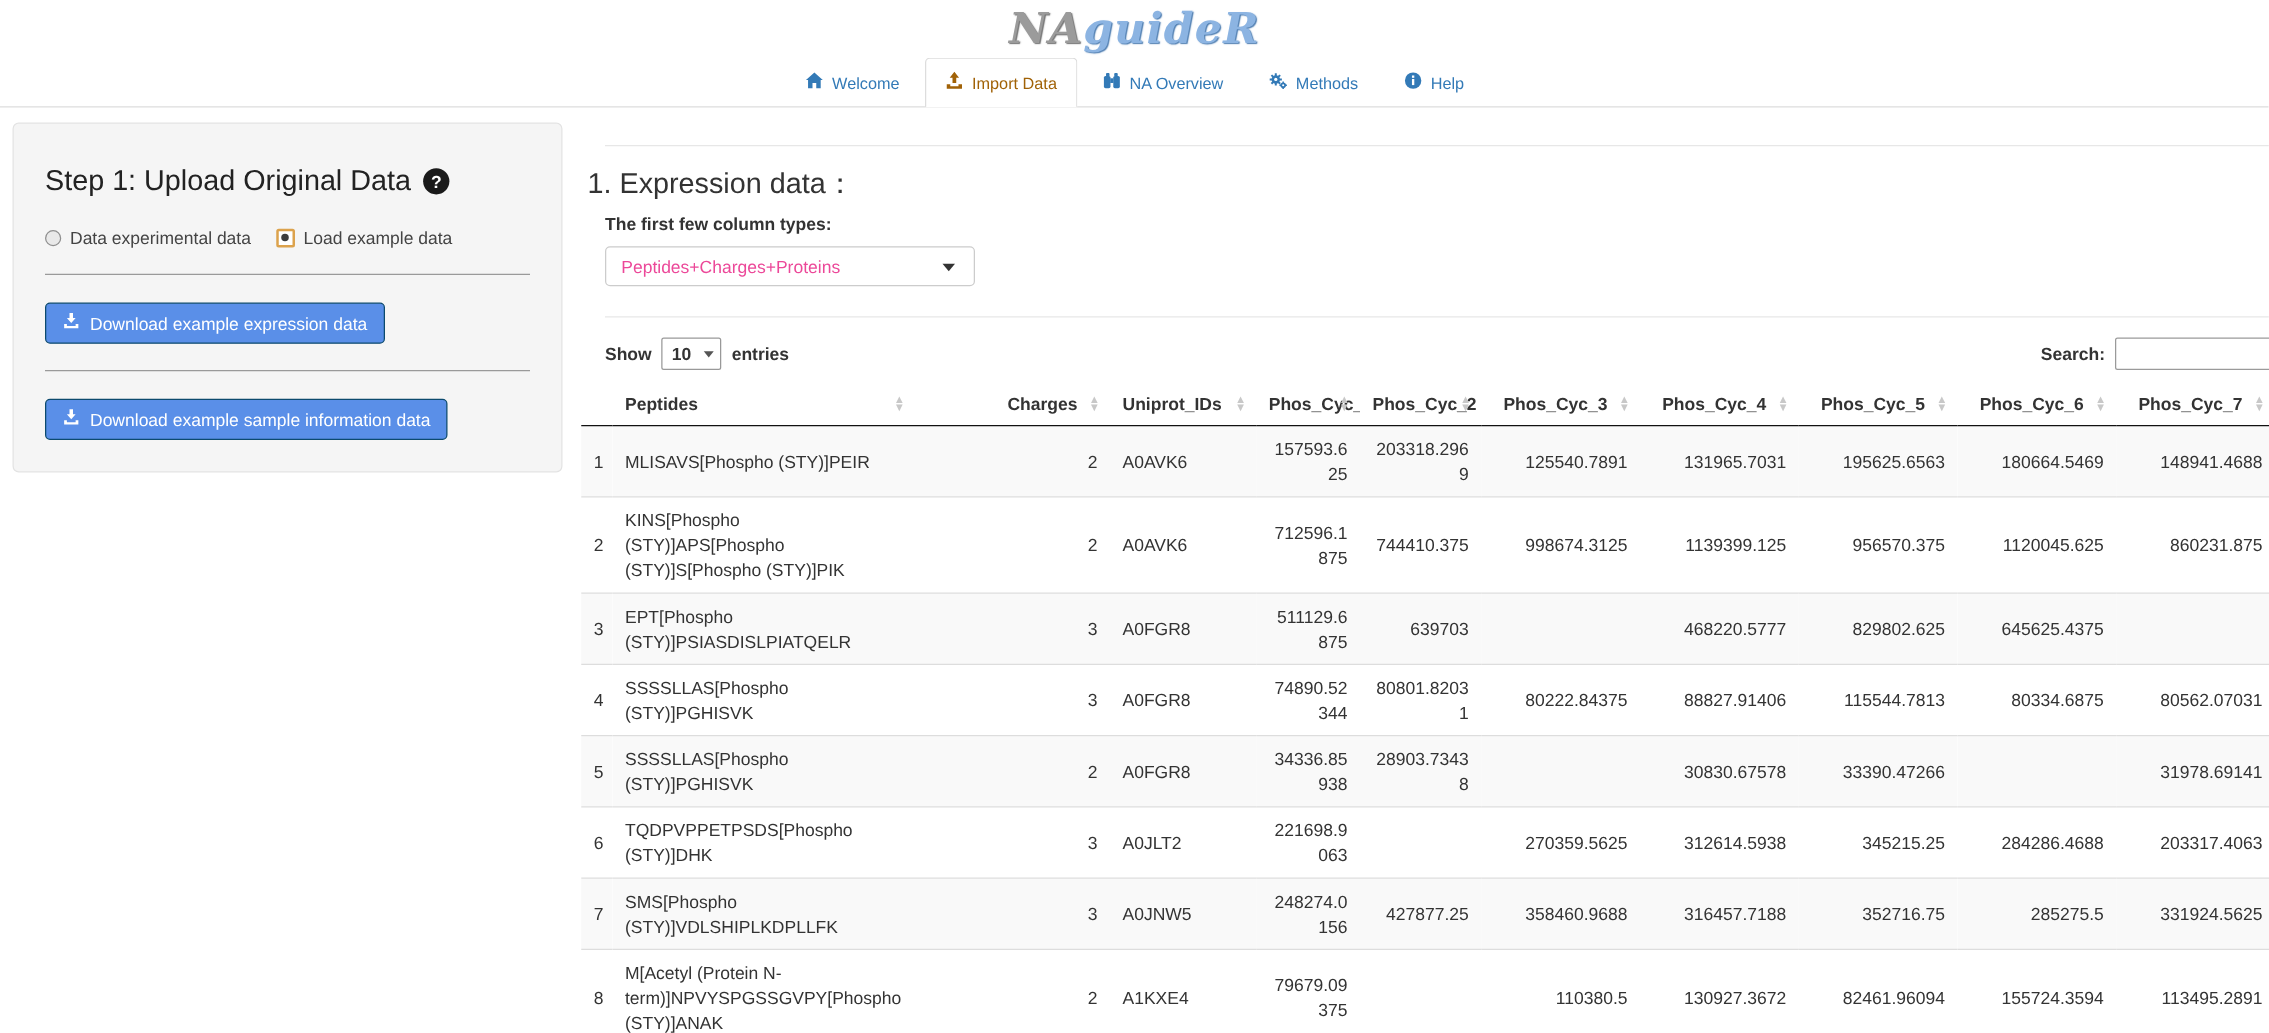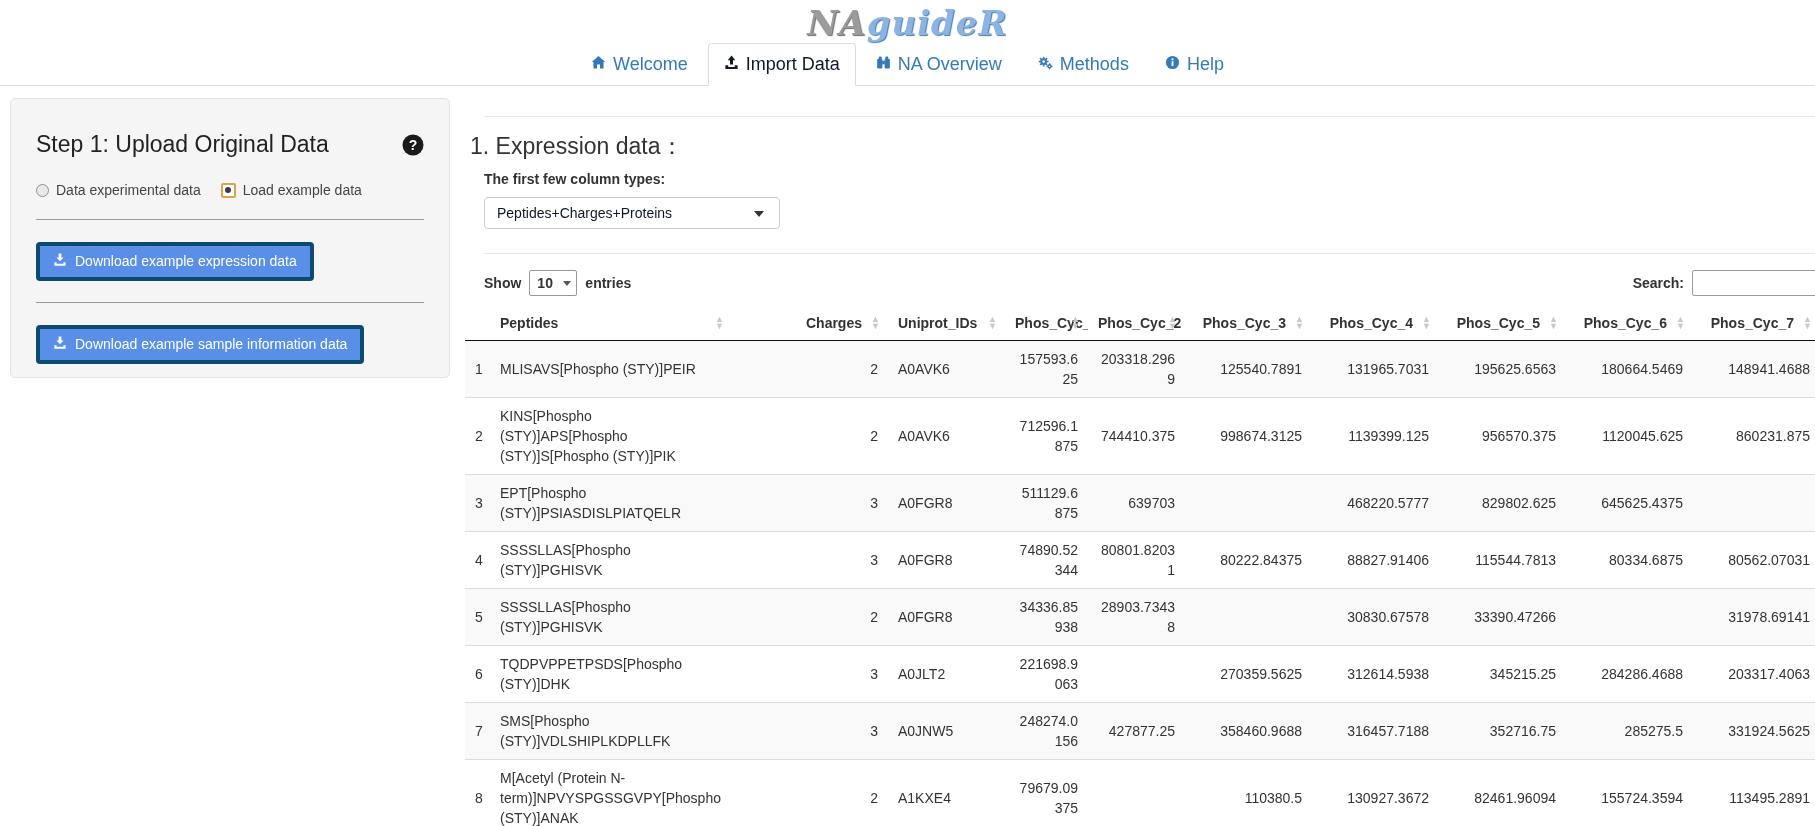--- a/index.html
+++ b/index.html
@@ -16,68 +16,68 @@
     font-size:34px; line-height:40px; letter-spacing:1px;
   }
   .logo .logo-na   { color:#9b9b9b; text-shadow:1px 1px 1px #6f6f6f; }
   .logo .logo-rest { color:#8cb4e2; text-shadow:1px 1px 1px #4c7cb0; }
   nav.tabs {
     display:flex; justify-content:center; align-items:flex-end;
     border-bottom:1px solid #ddd; height:42px;
   }
   .tab {
     display:flex; align-items:center; gap:7px;
-    color:#337ab7; font-size:18px; padding:10px 15px; cursor:pointer;
+    color:#337ab7; font-size:13px; padding:10px 15px; cursor:pointer;
     border:1px solid transparent; border-radius:4px 4px 0 0; margin:0 2px -1px 2px;
     text-decoration:none; white-space:nowrap;
   }
-  .tab.active { color:#0f172a; background:#fff; border-color:#ddd; border-bottom-color:#fff; }
+  .tab.active { color:#a16207; background:#fff; border-color:#ddd; border-bottom-color:#fff; }
   .tab svg { width:15px; height:15px; fill:currentColor; flex:0 0 auto; }
   
   .sidebar {
     position:absolute; left:10px; top:98px; width:440px; height:280px;
     background:#f5f5f5; border:1px solid #e3e3e3; border-radius:5px;
     padding:0 25px;
   }
   .sidebar h2 {
     margin:32px 0 0 0; font-size:23px; font-weight:400; color:#222;
-    display:flex; align-items:center; gap:9px; line-height:27px;justify-content:space-between;
+    display:flex; align-items:center; gap:9px; line-height:27px;
   }
   .qmark { width:22px; height:22px; flex:0 0 auto; }
   .radio-row { margin-top:24px; display:flex; align-items:center; gap:20px; color:#444; }
   .radio-opt { display:flex; align-items:center; gap:7px; cursor:pointer; }
   .radio-circle {
     width:13px; height:13px; border-radius:50%;
     background:#e9e9e9; border:1px solid #8f8f8f; flex:0 0 auto;
   }
   .radio-selected {
     width:15px; height:15px; border-radius:2px; background:#fff;
     border:2px solid #dca24c; position:relative; flex:0 0 auto;
   }
   .radio-selected::after {
     content:""; position:absolute; left:2.5px; top:2.5px; width:6px; height:6px;
     border-radius:50%; background:#3c3c3c;
   }
   hr.side-hr { border:none; border-top:1px solid #9a9a9a; margin:21px 0 0 0; }
   .dl-btn {
-    margin-top:22px; background:#5a8fe8; color:#fff; border:4px solid #0c4a6e;
+    margin-top:22px; background:#5a8fe8; color:#fff; border:1px solid #0c4a6e;
     border-radius:4px; font-size:14px; padding:7px 13px;
-    display:inline-flex; align-items:flex-start; gap:8px; cursor:pointer;
+    display:inline-flex; align-items:flex-end; gap:8px; cursor:pointer;
     font-family:"Liberation Sans", sans-serif;
   }
   .dl-btn svg { width:14px; height:14px; fill:#fff; }
   
   main { position:absolute; left:465px; top:86px; right:0; }
   hr.top-hr { border:none; border-top:1px solid #e7e7e7; margin:30px 0 0 19px; }
   .section-title { font-size:23px; font-weight:400; color:#333; margin:17px 0 0 5px; line-height:24px; }
   .col-types-label { font-weight:bold; margin:13px 0 0 19px; }
   .select-box {
     margin:10px 0 0 19px; width:296px; height:32px;
     border:1px solid #ccc; border-radius:4px; background:#fff;
-    display:flex; align-items:center; padding:0 12px; color:#0f172a;
+    display:flex; align-items:center; padding:0 12px; color:#ec4899;
     position:relative; cursor:pointer;
   }
   .select-caret {
     position:absolute; right:15px; top:13px; width:0; height:0;
     border-left:5px solid transparent; border-right:5px solid transparent;
     border-top:6px solid #333;
   }
   hr.mid-hr { border:none; border-top:1px solid #e7e7e7; margin:24px 0 0 19px; }
   .controls { display:flex; align-items:center; margin:16px 0 0 19px; font-weight:bold; }
   .page-size {

